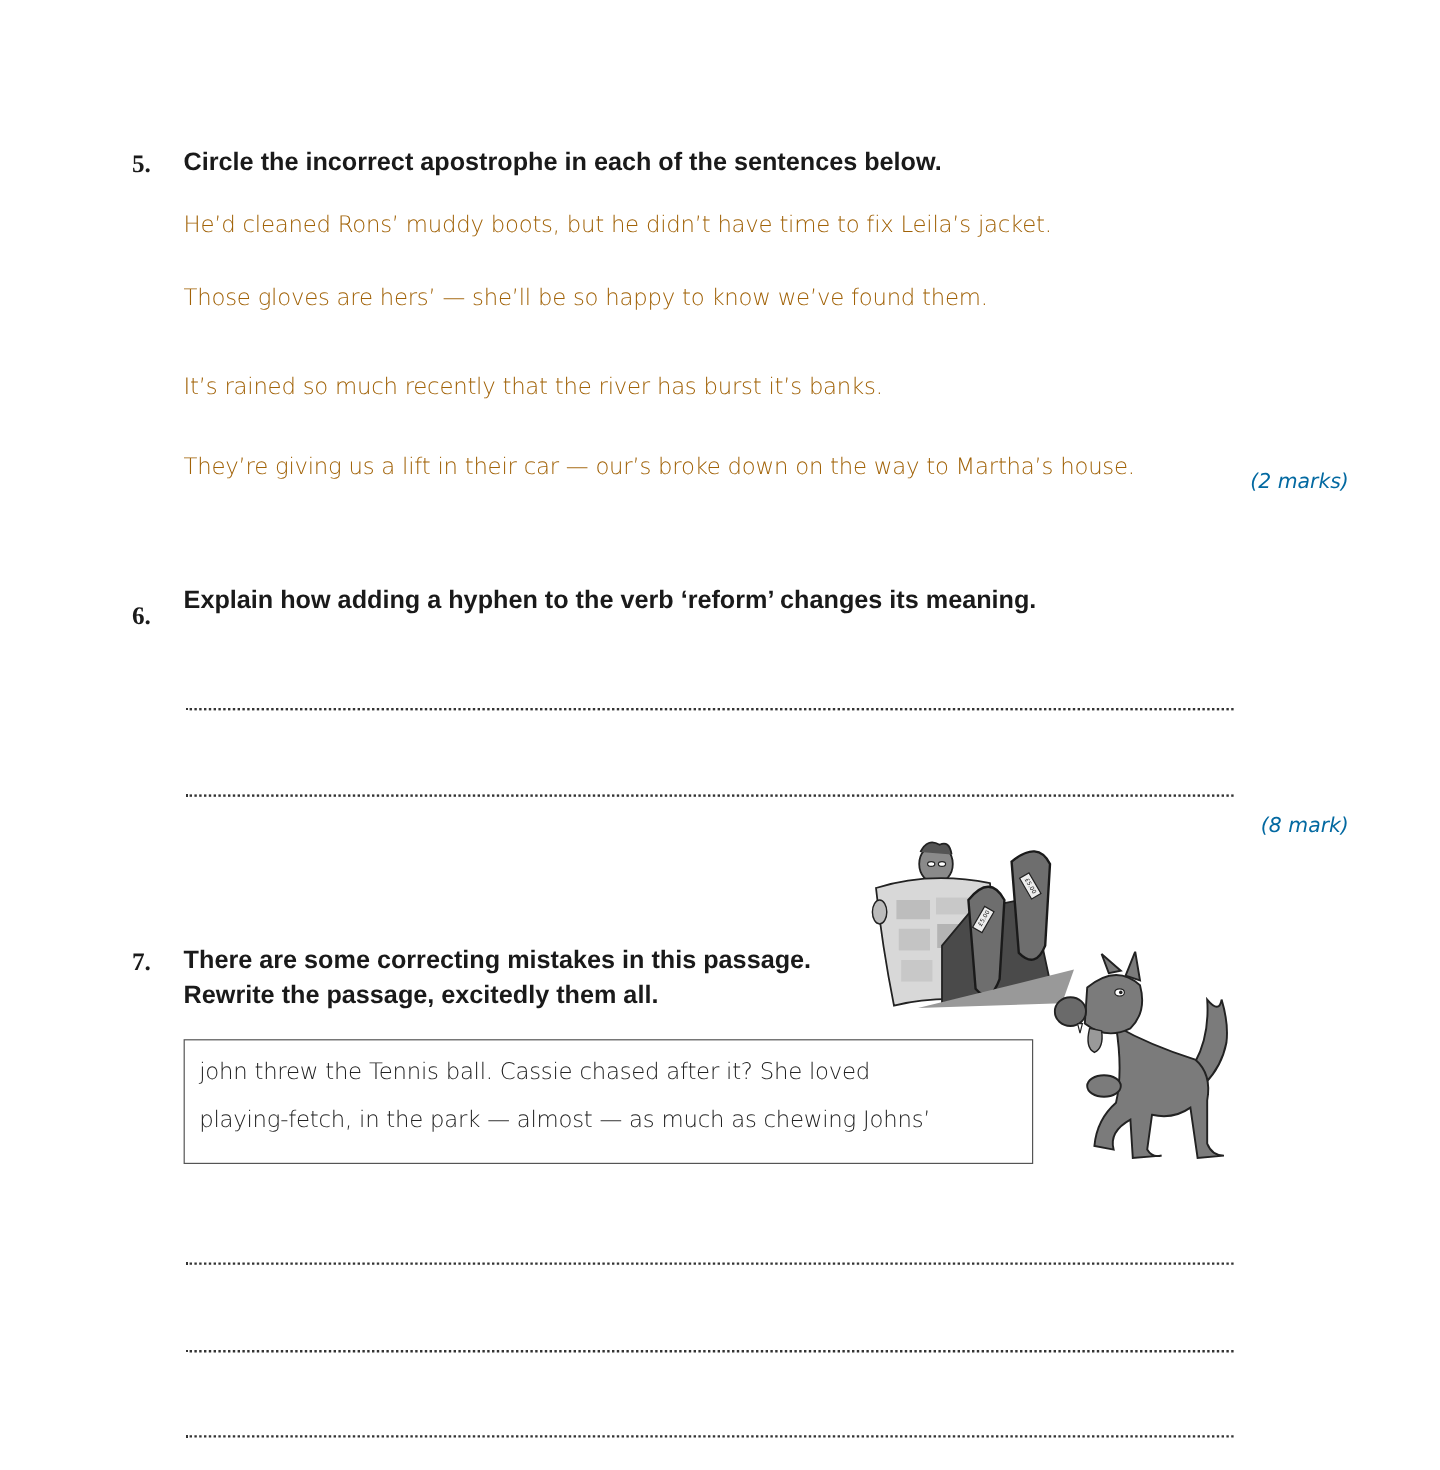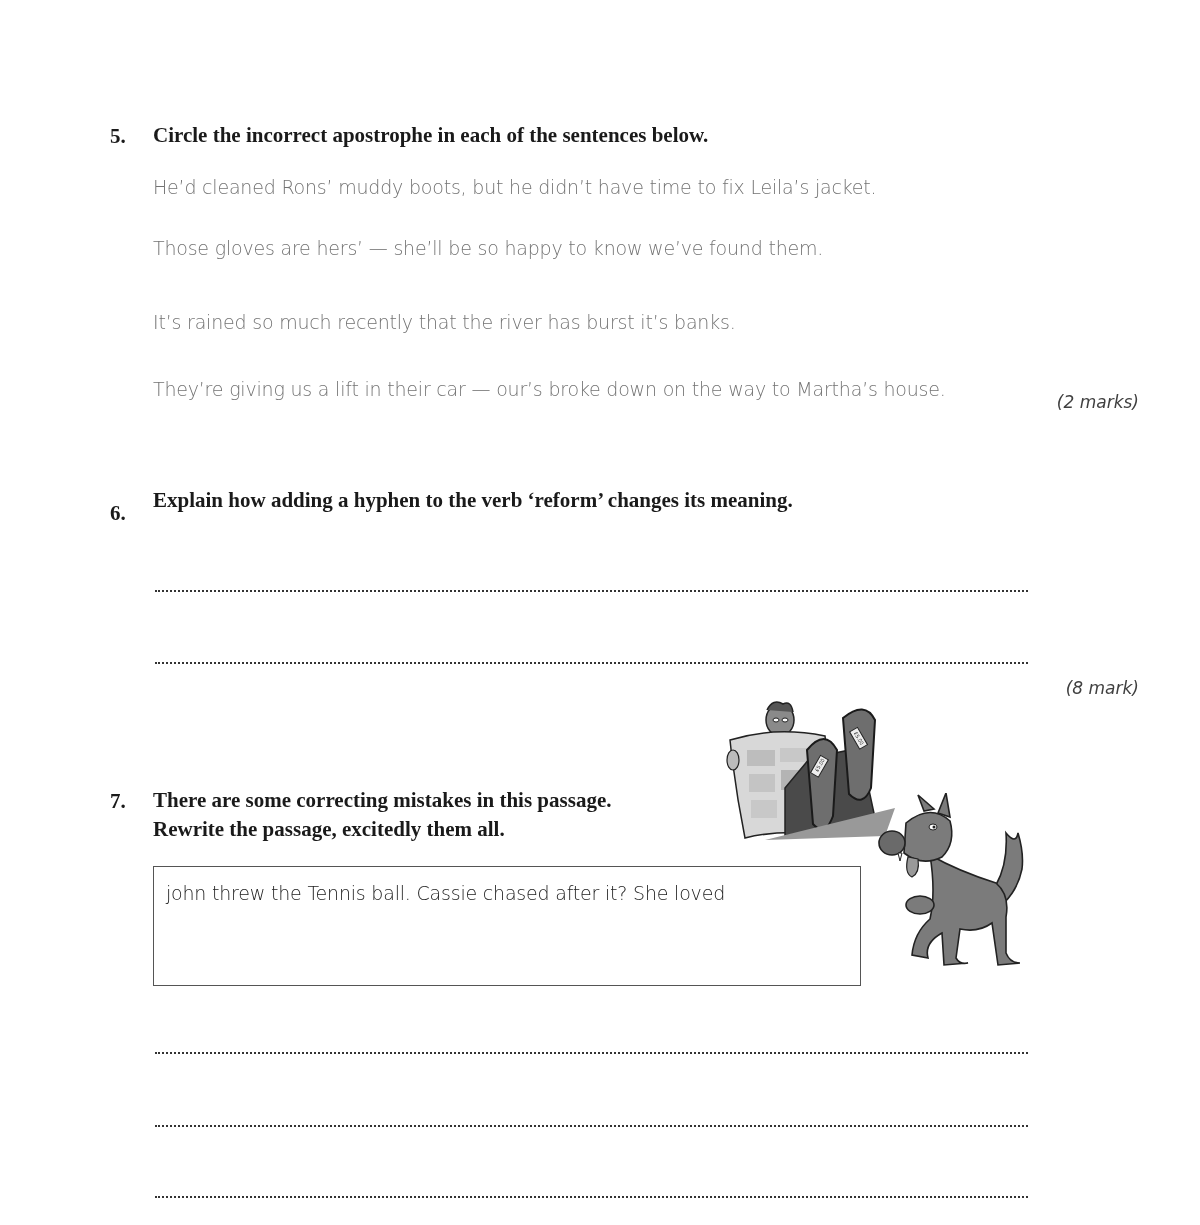--- a/index.html
+++ b/index.html
@@ -1,22 +1,22 @@
 <!DOCTYPE html>
 <html><head>
 <meta charset="utf-8">
 <style>
   html, body { margin: 0; padding: 0; background: #ffffff; }
   body { width: 1200px; height: 1225px; position: relative; overflow: hidden; color: #1a1a1a; }
   .q-num { position: absolute; left: 110px; font-family: "Liberation Serif", serif; font-weight: bold; font-size: 21px; }
-  .q-title { position: absolute; left: 153px; font-family: Liberation Serif, serif; font-weight: bold; font-size: 21px; line-height: 29px; }
-  .sentence { position: absolute; left: 153px; font-family: "DejaVu Sans", sans-serif; font-size: 19px; font-weight: 300; letter-spacing: -0.2px; color: #737373; white-space: nowrap; }
-  .marks { position: absolute; right: 61px; font-family: "DejaVu Sans", sans-serif; font-style: italic; font-size: 17px; color: #404040; }
+  .q-title { position: absolute; left: 153px; font-family: Liberation Sans, sans-serif; font-weight: bold; font-size: 21px; line-height: 29px; }
+  .sentence { position: absolute; left: 153px; font-family: "DejaVu Sans", sans-serif; font-size: 19px; font-weight: 300; letter-spacing: -0.2px; color: #a16207; white-space: nowrap; }
+  .marks { position: absolute; right: 76px; font-family: "DejaVu Sans", sans-serif; font-style: italic; font-size: 17px; color: #0369a1; }
   .answer-line { position: absolute; left: 155px; width: 873px; height: 0; border-bottom: 2px dotted #333; }
-  .passage-box { position: absolute; left: 153px; top: 866px; width: 708px; height: 120px; border: 1.5px solid #555; box-sizing: border-box; padding: 6px 12px; }
+  .passage-box { position: absolute; left: 153px; top: 866px; width: 708px; height: 104px; border: 1.5px solid #555; box-sizing: border-box; padding: 6px 12px; }
   .passage-line { font-family: "DejaVu Sans", sans-serif; font-size: 19px; font-weight: 300; letter-spacing: -0.2px; line-height: 40px; color: #222; white-space: nowrap; }
   .illus { position: absolute; }
 </style>
 </head>
 <body>
 
 <div>
   <div class="q-num" style="top:124px">5.</div>
   <div class="q-title" style="top:121px">Circle the incorrect apostrophe in each of the sentences below.</div>
   <div class="sentence" style="top:176px">He’d cleaned Rons’ muddy boots, but he didn’t have time to fix Leila’s jacket.</div>
@@ -94,18 +94,19 @@
   </g>
 </svg>
 
 <div>
   <div class="q-num" style="top:789px">7.</div>
   <div class="q-title" style="top:786px">There are some correcting mistakes in this passage.</div>
   <div class="q-title" style="top:815px">Rewrite the passage, excitedly them all.</div>
 
   <div class="passage-box">
     <div class="passage-line">john threw the Tennis ball.  Cassie chased after it?  She loved</div>
+    <div class="passage-line">playing-fetch, in the park — almost — as much as chewing Johns’</div>
   </div>
 
   <div class="answer-line" style="top:1052px"></div>
   <div class="answer-line" style="top:1125px"></div>
   <div class="answer-line" style="top:1196px"></div>
 </div>
 
 </body></html>

